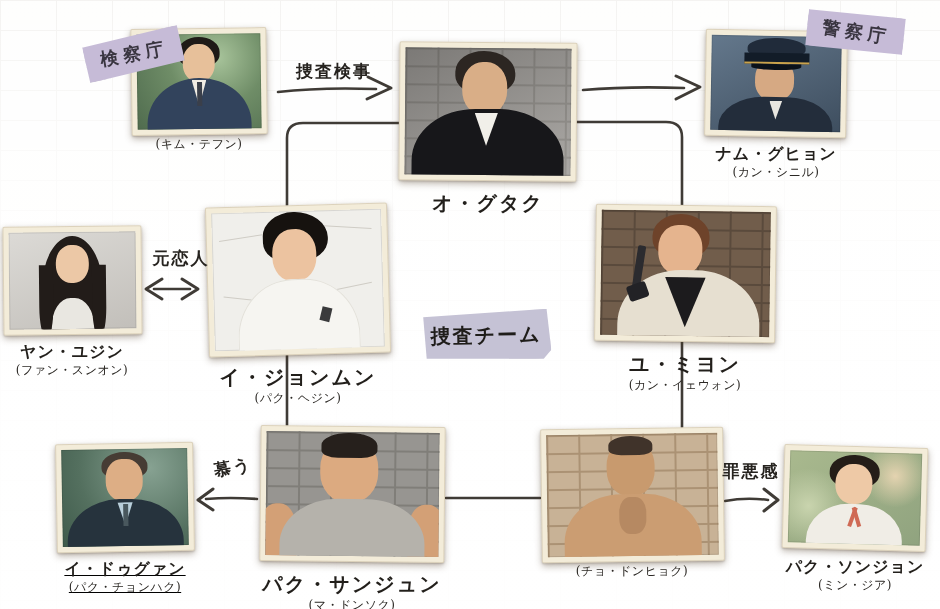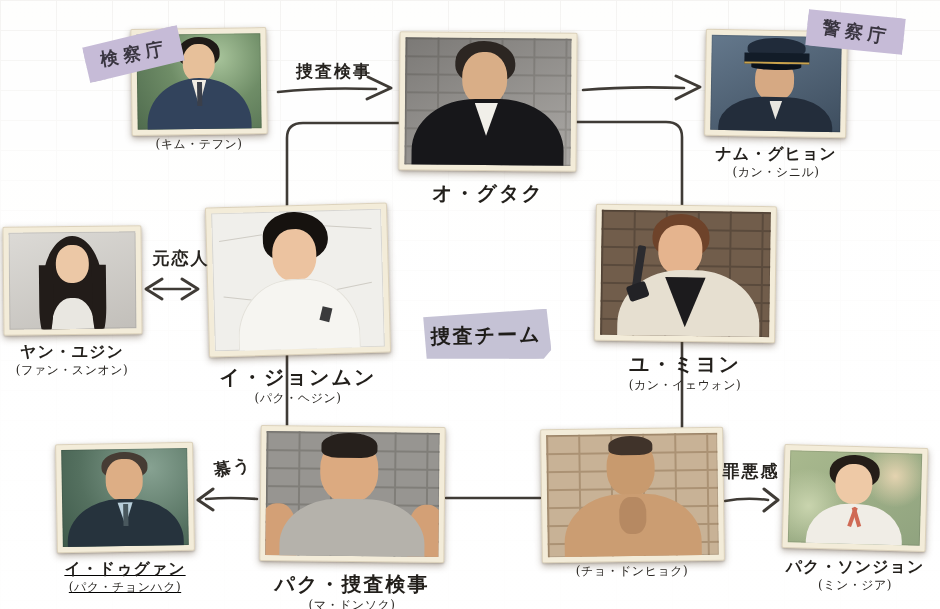--- a/index.html
+++ b/index.html
@@ -95,21 +95,21 @@
         <i style="left:33%;top:3%;width:34%;height:32%;background:#1f1a17;border-radius:50% 50% 40% 40%;"></i>
         <i style="left:37%;top:10%;width:26%;height:40%;background:#e7c09a;border-radius:46%;"></i>
         <i style="left:8%;top:46%;width:84%;height:60%;background:#32435c;border-radius:50% 50% 0 0/80% 80% 0 0;"></i>
         <i style="left:44%;top:48%;width:12%;height:28%;background:#f0ece4;clip-path:polygon(0 0,100% 0,50% 100%);"></i>
         <i style="left:48.5%;top:50%;width:4%;height:26%;background:#3a3f4a;"></i>
       </div>
     </div>
     <div class="aname">(キム・テフン)</div>
   </div>
 
-  <div class="char" style="left:388px;top:32px;">
+  <div class="char" style="left:388px;top:42px;">
     <div class="photo" style="width:178px;height:139px;transform:rotate(.5deg);">
       <div class="scene brick" style="background-color:#9b9894;--m:#85827d;">
         <i style="left:0;top:0;width:100%;height:100%;background:linear-gradient(150deg,rgba(40,40,40,.28),rgba(255,255,255,.16));"></i>
         <i style="left:30%;top:2%;width:36%;height:34%;background:#2c2622;border-radius:48% 52% 42% 42%;"></i>
         <i style="left:34.5%;top:11%;width:27%;height:42%;background:#d9ae87;border-radius:46%;"></i>
         <i style="left:4%;top:48%;width:92%;height:58%;background:#17171a;border-radius:42% 42% 0 0/70% 70% 0 0;"></i>
         <i style="left:42%;top:51%;width:14%;height:26%;background:#f1efe9;clip-path:polygon(0 0,100% 0,50% 100%);"></i>
       </div>
     </div>
     <div class="cname big">オ・グタク</div>
@@ -193,21 +193,21 @@
   <div class="char" style="left:252px;top:426px;">
     <div class="photo" style="width:185px;height:136px;transform:rotate(.6deg);">
       <div class="scene brick" style="background-color:#979591;--m:#807e79;">
         <i style="left:31%;top:5%;width:34%;height:52%;background:#dcaa80;border-radius:46%;"></i>
         <i style="left:32%;top:1%;width:32%;height:20%;background:#26201c;border-radius:50% 50% 30% 30%;"></i>
         <i style="left:-4%;top:58%;width:22%;height:48%;background:#d3a076;border-radius:45% 45% 0 0;"></i>
         <i style="left:82%;top:58%;width:22%;height:48%;background:#d3a076;border-radius:45% 45% 0 0;"></i>
         <i style="left:8%;top:54%;width:84%;height:52%;background:#b5b2ab;border-radius:40% 40% 0 0/70% 70% 0 0;"></i>
       </div>
     </div>
-    <div class="cname big">パク・捜査検事</div>
+    <div class="cname big">パク・サンジュン</div>
     <div class="aname">(マ・ドンソク)</div>
   </div>
 
   <div class="char" style="left:532px;top:428px;">
     <div class="photo" style="width:183px;height:134px;transform:rotate(-.8deg);">
       <div class="scene brick" style="background-color:#c8b296;--m:#ab9274;">
         <i style="left:35%;top:5%;width:28%;height:46%;background:#c89a6e;border-radius:45%;"></i>
         <i style="left:36%;top:2%;width:26%;height:15%;background:#40332a;border-radius:50% 50% 30% 30%;"></i>
         <i style="left:10%;top:49%;width:80%;height:56%;background:#cb9d72;border-radius:42% 42% 0 0/70% 70% 0 0;"></i>
         <i style="left:42%;top:52%;width:16%;height:30%;background:rgba(120,80,50,.25);border-radius:40%;"></i>

